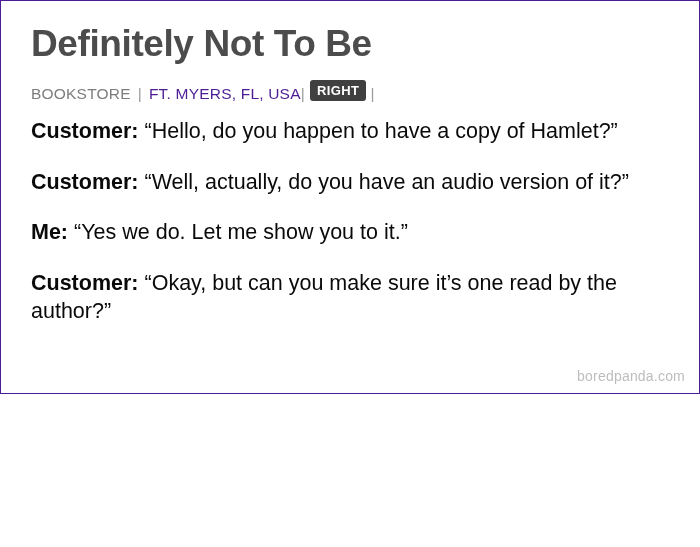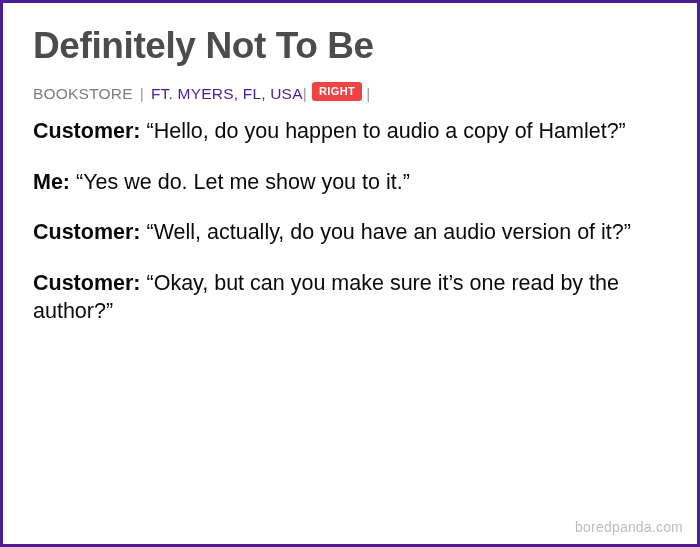--- a/index.html
+++ b/index.html
@@ -7,24 +7,24 @@
     padding: 0;
     background: #ffffff;
   }
   body {
     font-family: "Liberation Sans", sans-serif;
     -webkit-font-smoothing: antialiased;
   }
   .page {
     position: relative;
     width: 700px;
-    height: 547px;
+    height: 394px;
     background: #ffffff;
     box-sizing: border-box;
-    border: 3px solid #4c1d95;
+    border: 1px solid #4c1d95;
     overflow: hidden;
   }
   .inner {
     position: absolute;
     left: 30px;
     top: 22px;
     right: 22px;
   }
 
   
@@ -61,23 +61,23 @@
     padding: 0 1px 0 0;
   }
   .meta-location {
     color: #4c1d95;
   }
   .meta-date {
     color: #c2c2c2;
   }
   .badge {
     display: inline-block;
-    background: #ef4444;
+    background: #404040;
     color: #ffffff;
-    font-size: 11px;
+    font-size: 13px;
     font-weight: bold;
     letter-spacing: 0.4px;
     border-radius: 3px;
     padding: 4px 7px 4px 7px;
     line-height: 1;
     margin: 0 4px 0 4px;
   }
 
   
   .story-body {
@@ -125,29 +125,29 @@
       <span class="meta-sep">|</span>
       <span class="meta-location">FT. MYERS, FL, USA</span>
       <span class="meta-sep tight">|</span>
       <span class="badge">RIGHT</span>
       <span class="meta-sep tight">|</span>
     </div>
 
     <div class="story-body">
       <p class="line">
         <span class="speaker">Customer:</span>
-        <span class="speech">“Hello, do you happen to audio a copy of Hamlet?”</span>
+        <span class="speech">“Hello, do you happen to have a copy of Hamlet?”</span>
+      </p>
+      <p class="line">
+        <span class="speaker">Customer:</span>
+        <span class="speech">“Well, actually, do you have an audio version of it?”</span>
       </p>
       <p class="line">
         <span class="speaker">Me:</span>
         <span class="speech">“Yes we do. Let me show you to it.”</span>
-      </p>
-      <p class="line">
-        <span class="speaker">Customer:</span>
-        <span class="speech">“Well, actually, do you have an audio version of it?”</span>
       </p>
       <p class="line">
         <span class="speaker">Customer:</span>
         <span class="speech">“Okay, but can you make sure it’s one read by the author?”</span>
       </p>
     </div>
 
   </div>
 
   <div class="watermark">boredpanda.com</div>

